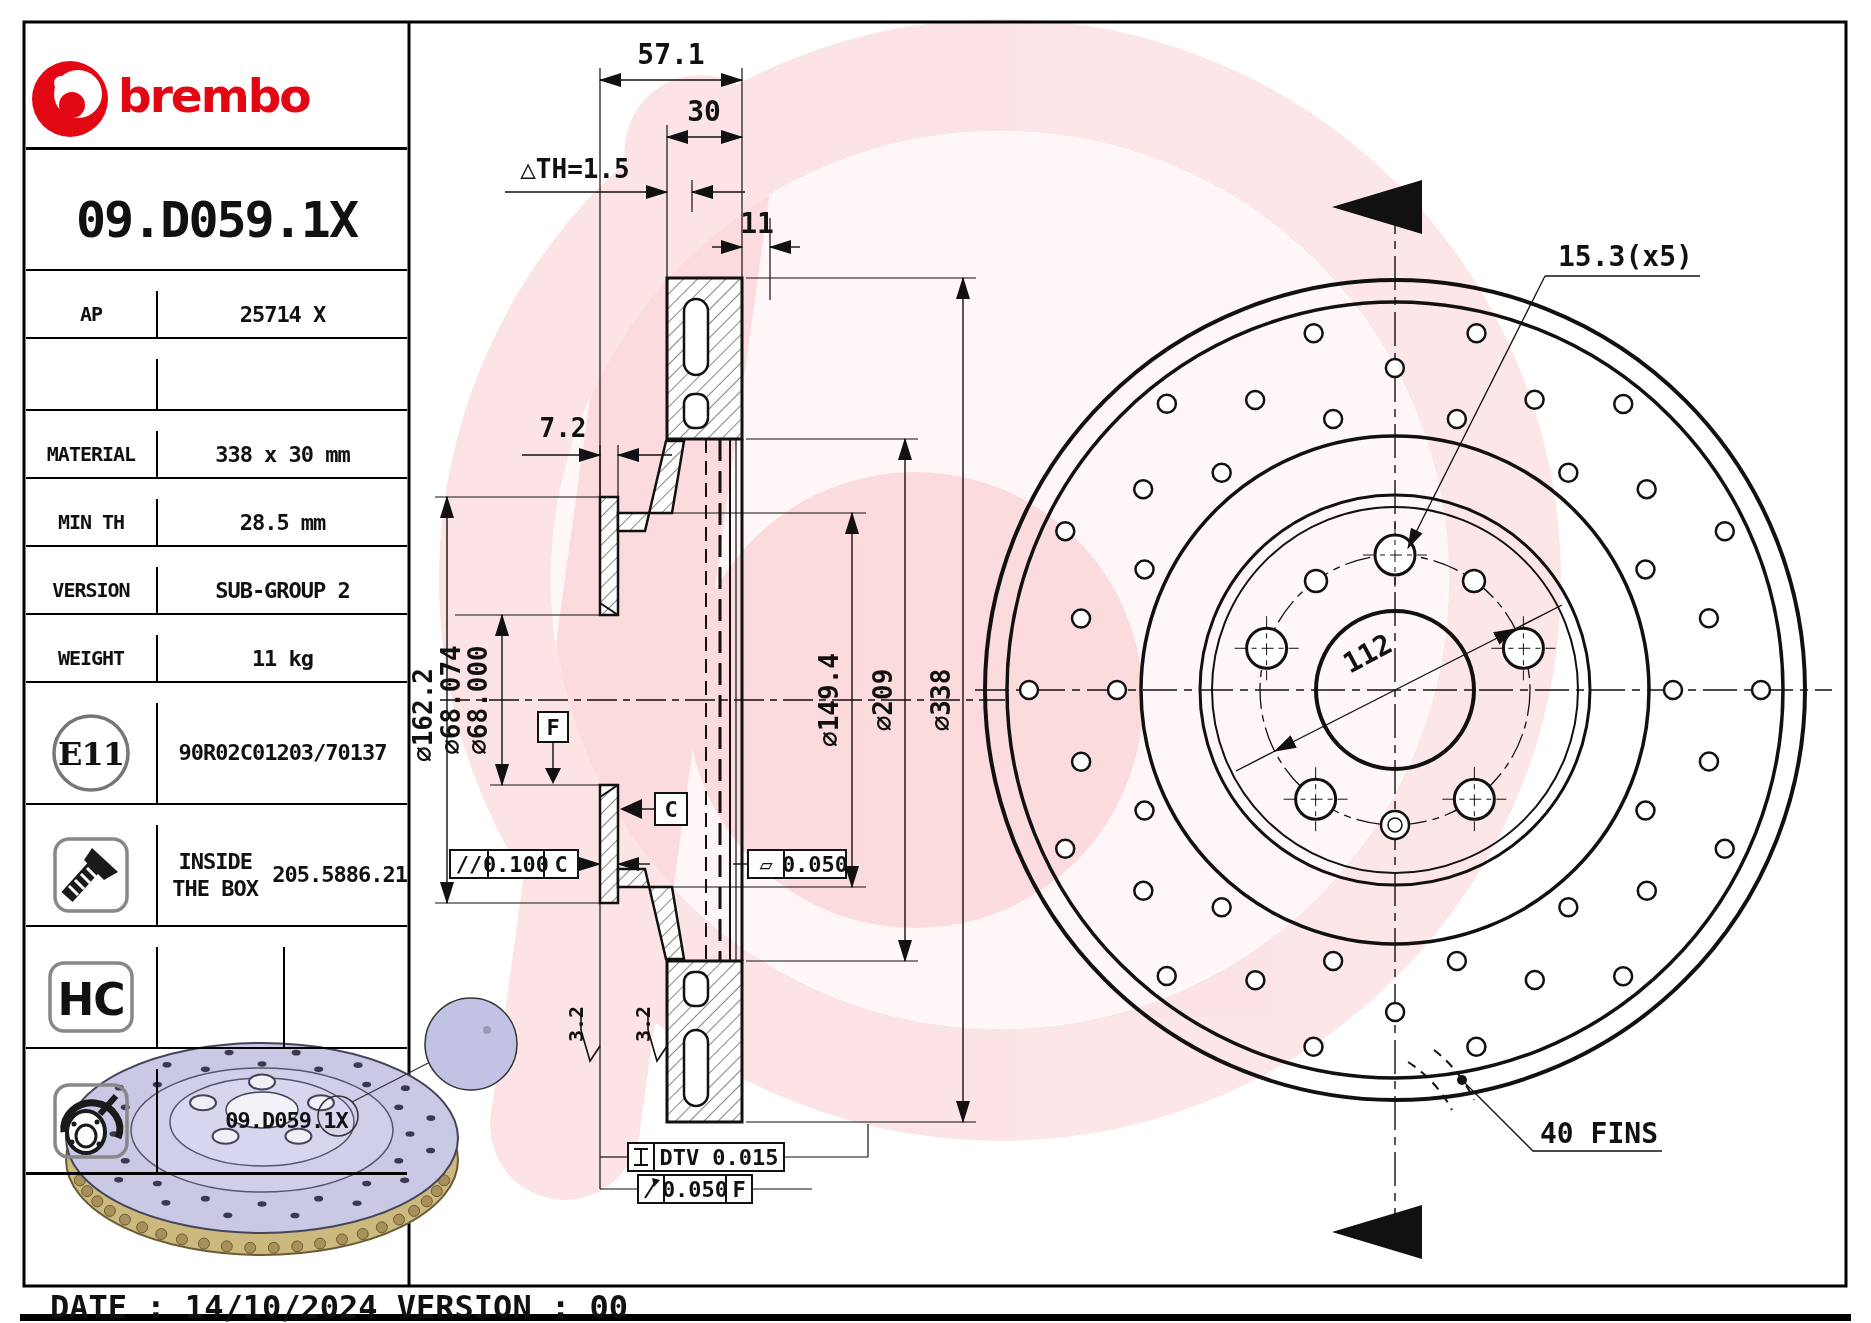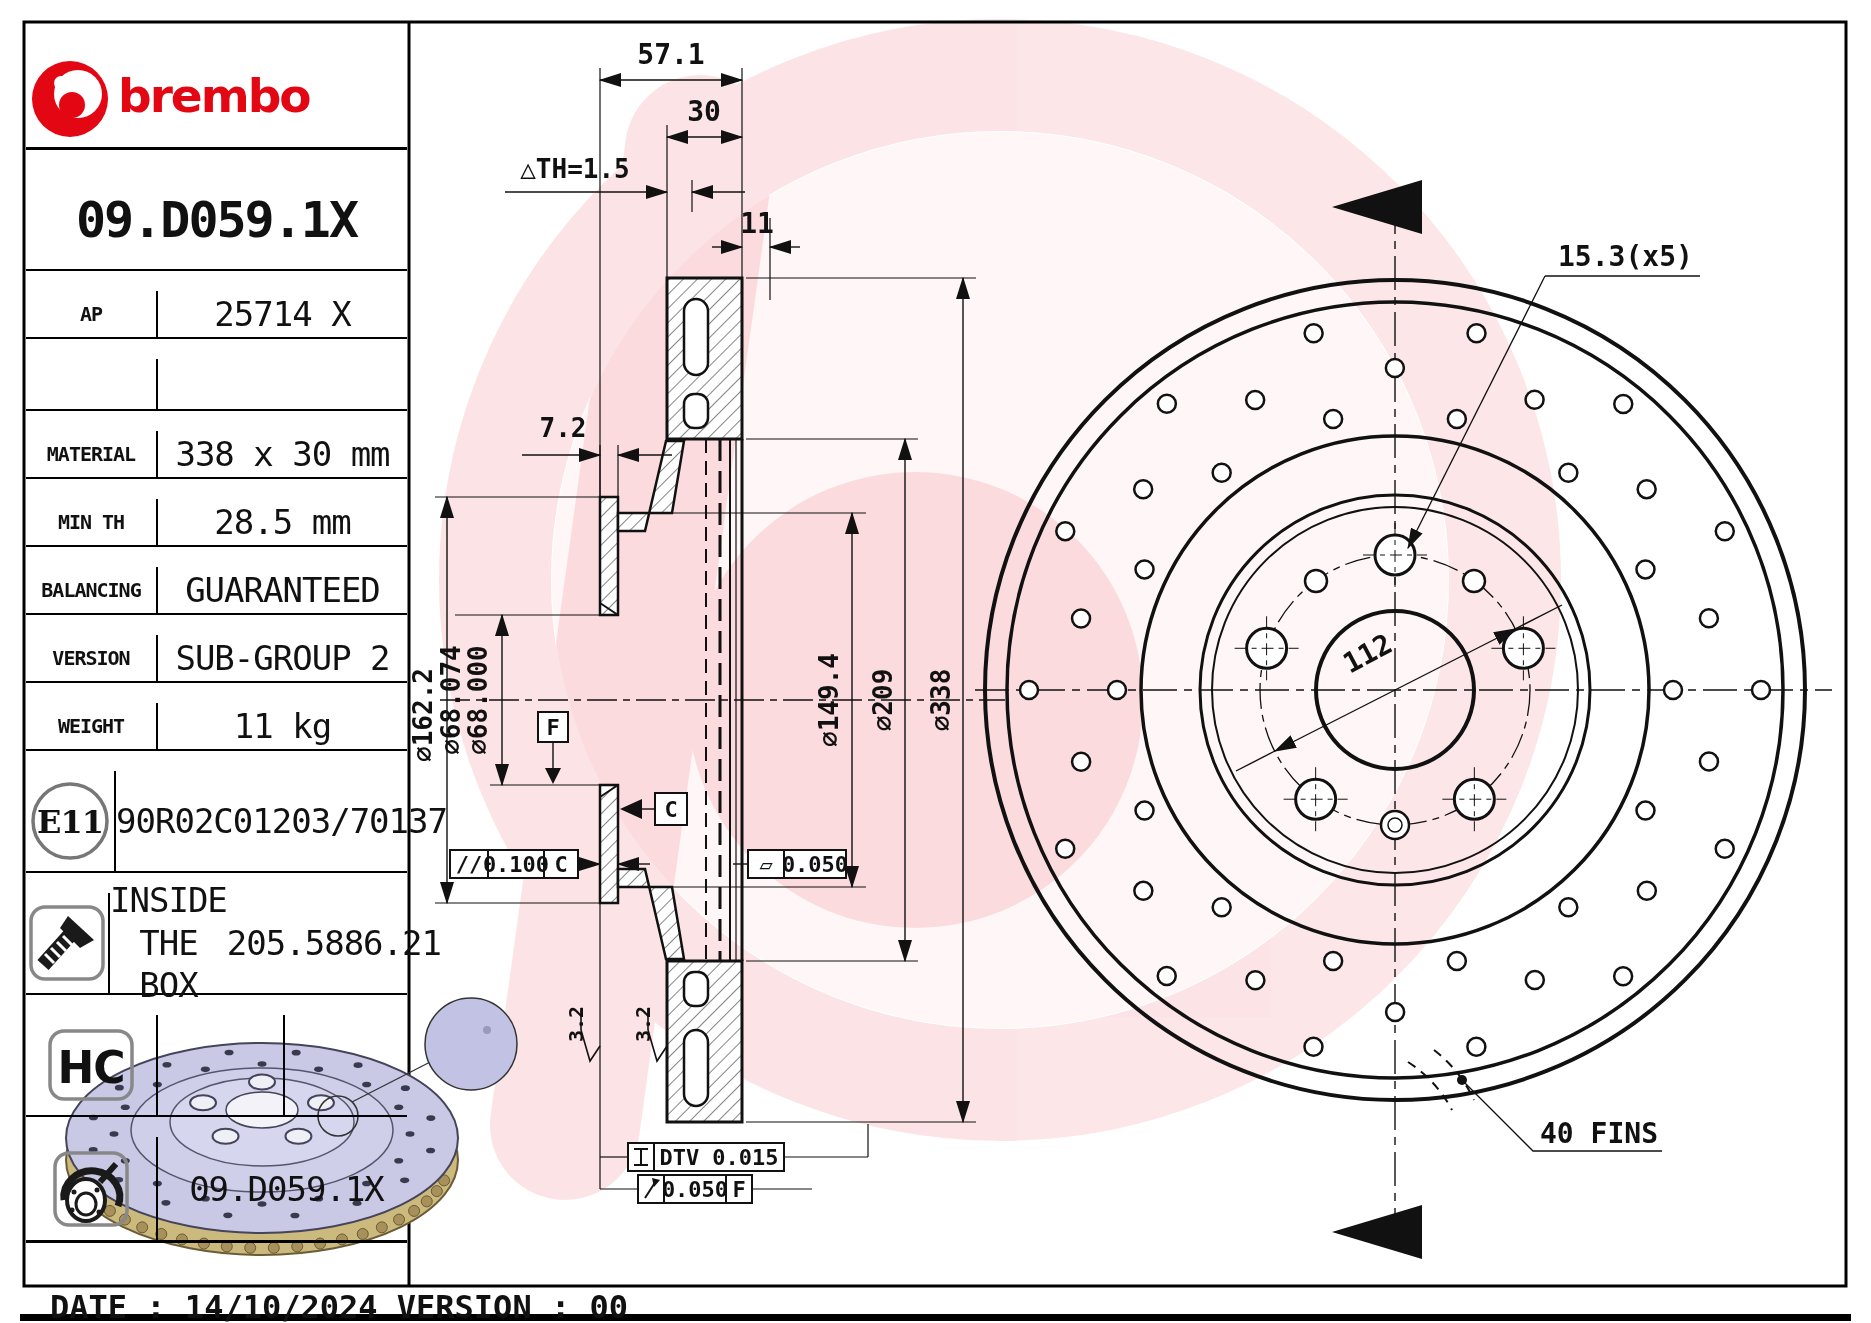--- a/index.html
+++ b/index.html
@@ -5,21 +5,21 @@
   html,body{margin:0;padding:0;background:#fff;}
   .page{position:relative;width:1871px;height:1323px;background:#fff;overflow:hidden;
         font-family:"DejaVu Sans Mono","DejaVu Sans",monospace;color:#111;}
   .svg-layer{position:absolute;left:0;top:0;}
   
   .spec{position:absolute;left:26px;top:24px;width:381px;}
   .row{box-sizing:border-box;display:flex;border-bottom:2px solid #000;background:transparent;margin-top:20px;}
   .row .lbl{box-sizing:border-box;width:132px;border-right:2px solid #000;display:flex;
             align-items:center;justify-content:center;font-size:20px;font-weight:700;letter-spacing:-1px;}
   .row .val{box-sizing:border-box;flex:1;display:flex;align-items:center;justify-content:center;
-            font-size:34px;font-weight:400;letter-spacing:-1px;text-align:center;}
+            font-size:22px;font-weight:700;letter-spacing:-1px;text-align:center;}
   .row .val.two{line-height:1.25;}
   .logo-row{height:106px;align-items:center;justify-content:flex-start;border-bottom:3px solid #000;}
   .brand-text{font-family:"DejaVu Sans","Liberation Sans",sans-serif;font-weight:800;
               font-size:47px;color:#e30613;letter-spacing:-2px;margin-left:6px;}
   .pn-row{height:101px;align-items:center;justify-content:center;}
   .pn-text{font-size:50px;font-weight:700;letter-spacing:-2px;}
   .h48{height:48px;} .h52{height:52px;} .h102{height:102px;} .h106{height:106px;}
   .hc-div{position:absolute;left:125px;top:0;bottom:0;width:2px;background:#000;}
   .val38{font-size:37px;justify-content:flex-start;padding-left:8px;}
   .footer-line{position:absolute;left:50px;top:1288px;font-size:32px;font-weight:700;letter-spacing:0px;}
@@ -398,24 +398,20 @@
       </div>
     <div class="row h48">
         <div class="lbl">MATERIAL</div>
         <div class="val">338 x 30 mm</div>
       </div>
     <div class="row h48">
         <div class="lbl">MIN TH</div>
         <div class="val">28.5 mm</div>
       </div>
     <div class="row h48">
-        <div class="lbl">BALANCING</div>
-        <div class="val">GUARANTEED</div>
-      </div>
-    <div class="row h48">
         <div class="lbl">VERSION</div>
         <div class="val">SUB-GROUP 2</div>
       </div>
     <div class="row h48">
         <div class="lbl">WEIGHT</div>
         <div class="val">11 kg</div>
       </div>
 
     <div class="row h102">
       <div class="lbl">

